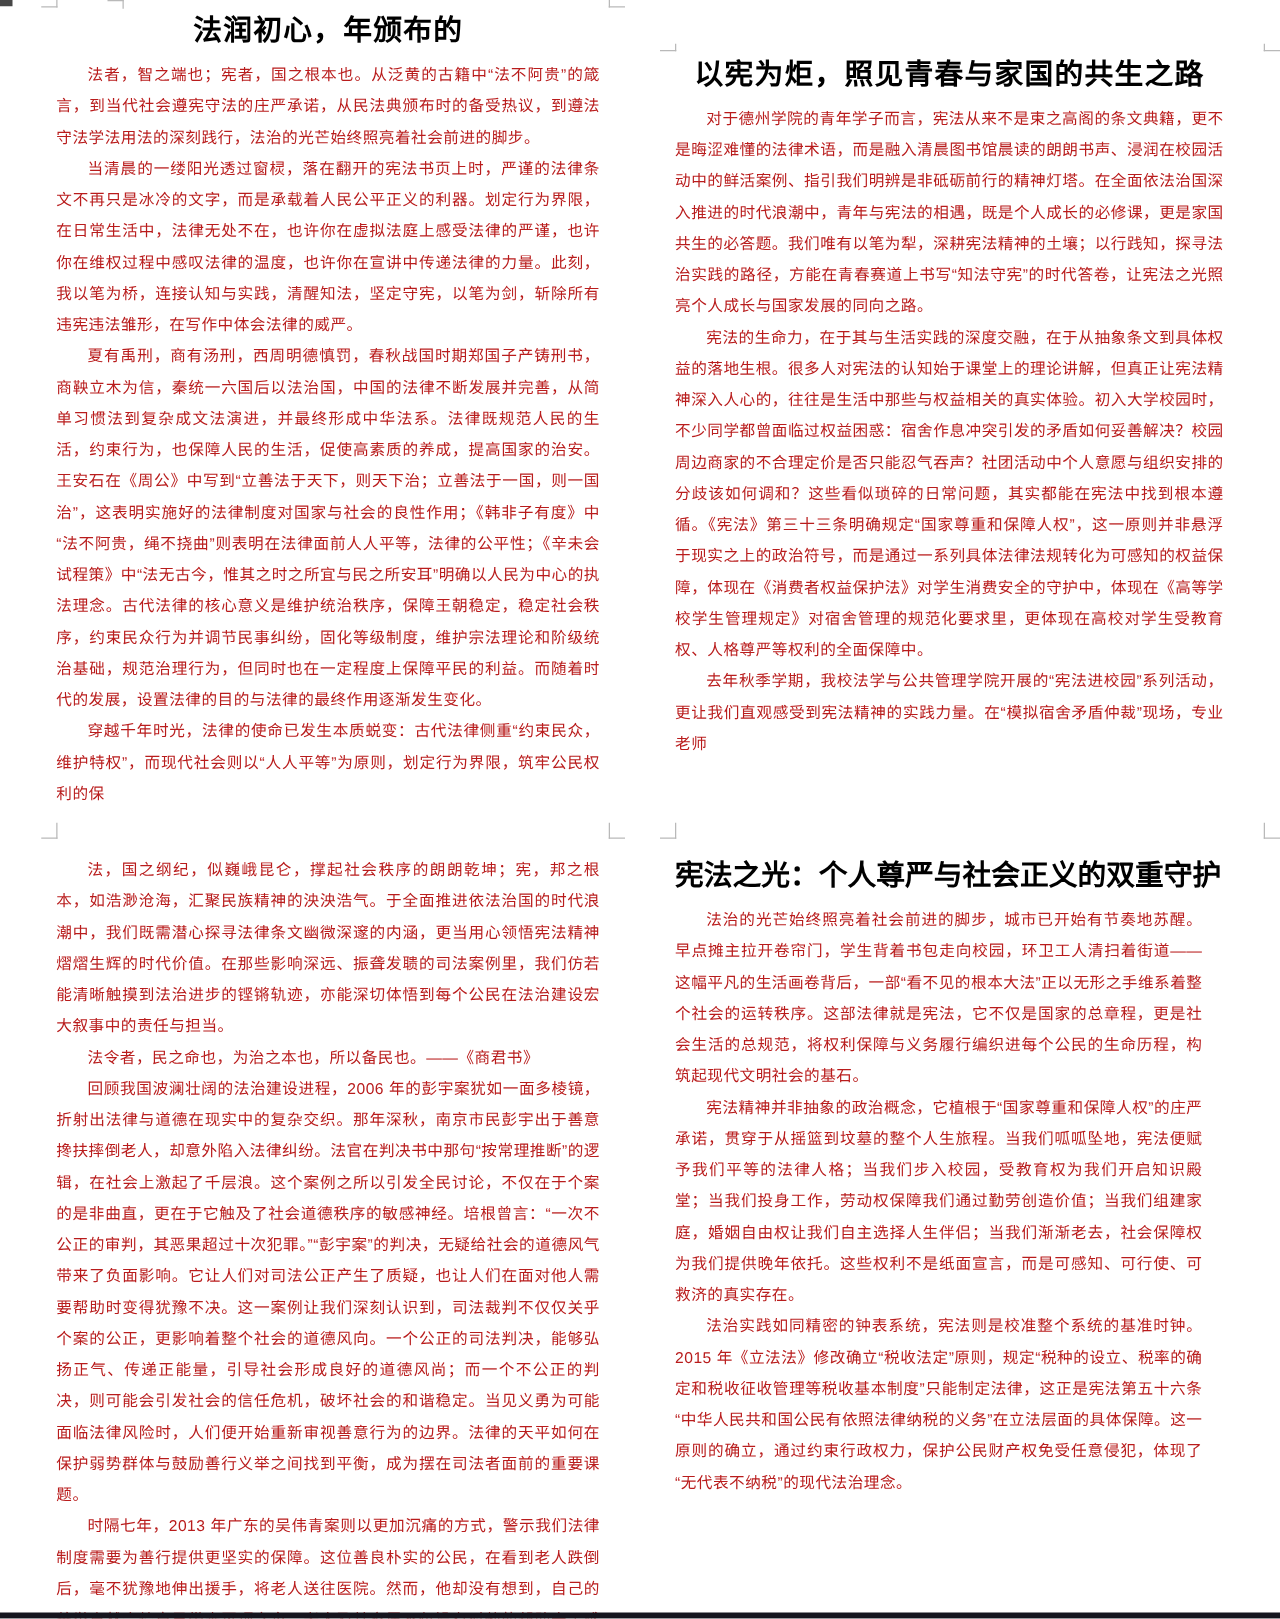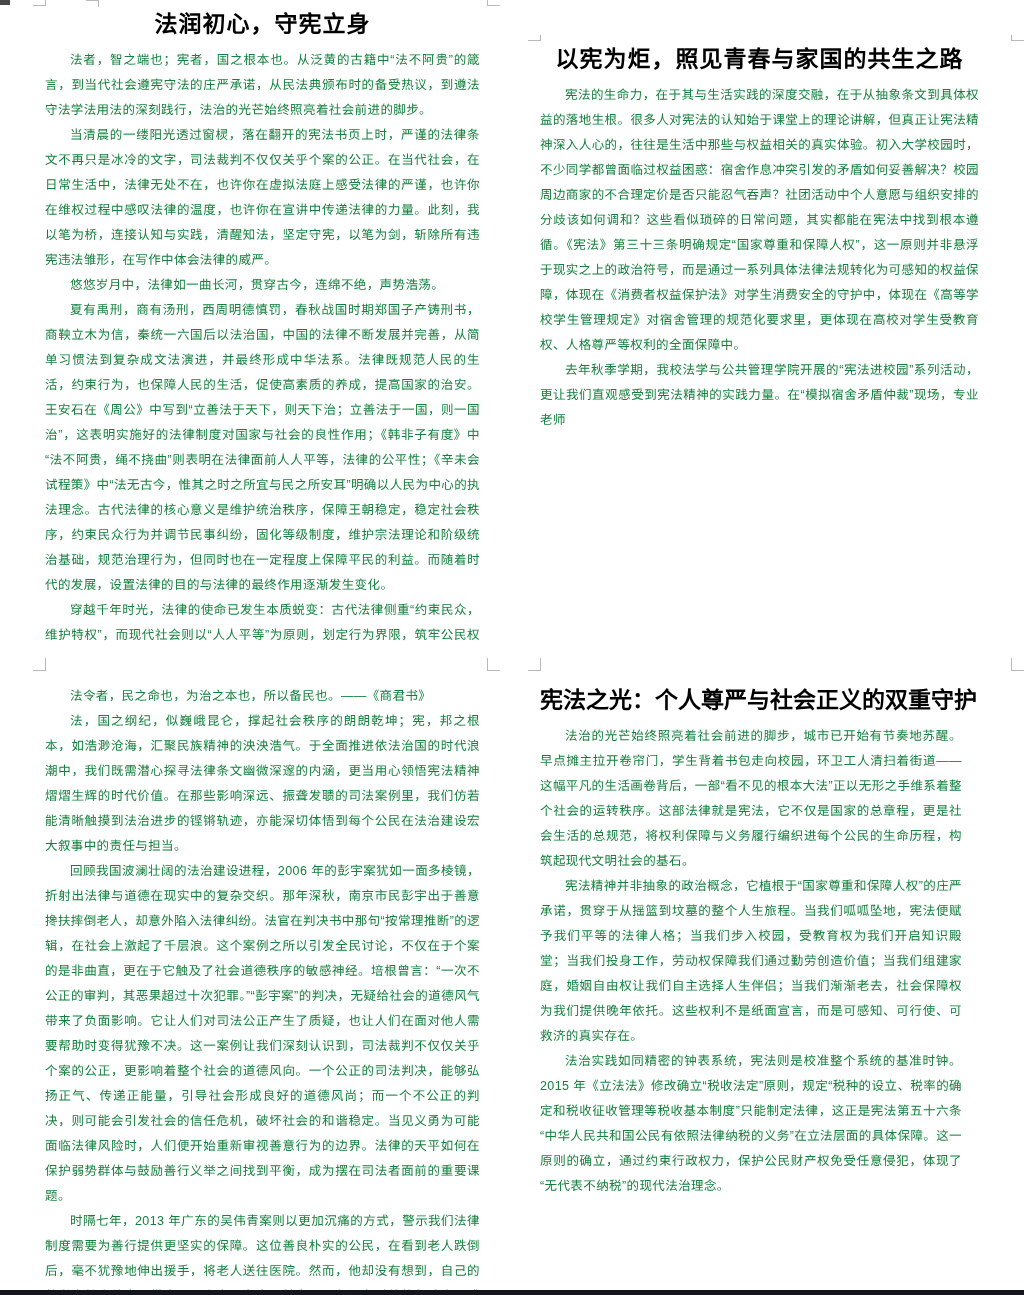--- a/index.html
+++ b/index.html
@@ -39,21 +39,21 @@
     letter-spacing: 1px;
     white-space: nowrap;
   }
   .page-br .essay-title { letter-spacing: 0; }
   .essay-body { }
   .para {
     margin: 0;
     text-indent: 2em;
     font-size: 12.5px;
     line-height: 25px;
-    color: #15803d;
+    color: #b91c1c;
     text-align: justify;
     text-justify: inter-ideograph;
     letter-spacing: 0.4px;
   }
   
   .mark {
     position: absolute;
     width: 12px;
     height: 12px;
     border: 0 solid #b9b9b9;
@@ -91,47 +91,47 @@
 </head>
 <body>
 
 <div class="stage">
 
   <div class="grid">
 
     <div class="page page-tl row1 pg-left">
       <span class="mark mark-ul m-left"></span>
       <span class="mark mark-ur m-right"></span>
-      <h1 class="essay-title">法润初心，守宪立身</h1>
+      <h1 class="essay-title">法润初心，年颁布的</h1>
       <div class="essay-body">
           <p class="para">法者，智之端也；宪者，国之根本也。从泛黄的古籍中“法不阿贵”的箴言，到当代社会遵宪守法的庄严承诺，从民法典颁布时的备受热议，到遵法守法学法用法的深刻践行，法治的光芒始终照亮着社会前进的脚步。</p>
-          <p class="para">当清晨的一缕阳光透过窗棂，落在翻开的宪法书页上时，严谨的法律条文不再只是冰冷的文字，司法裁判不仅仅关乎个案的公正。在当代社会，在日常生活中，法律无处不在，也许你在虚拟法庭上感受法律的严谨，也许你在维权过程中感叹法律的温度，也许你在宣讲中传递法律的力量。此刻，我以笔为桥，连接认知与实践，清醒知法，坚定守宪，以笔为剑，斩除所有违宪违法雏形，在写作中体会法律的威严。</p>
-          <p class="para">悠悠岁月中，法律如一曲长河，贯穿古今，连绵不绝，声势浩荡。</p>
+          <p class="para">当清晨的一缕阳光透过窗棂，落在翻开的宪法书页上时，严谨的法律条文不再只是冰冷的文字，而是承载着人民公平正义的利器。划定行为界限，在日常生活中，法律无处不在，也许你在虚拟法庭上感受法律的严谨，也许你在维权过程中感叹法律的温度，也许你在宣讲中传递法律的力量。此刻，我以笔为桥，连接认知与实践，清醒知法，坚定守宪，以笔为剑，斩除所有违宪违法雏形，在写作中体会法律的威严。</p>
           <p class="para">夏有禹刑，商有汤刑，西周明德慎罚，春秋战国时期郑国子产铸刑书，商鞅立木为信，秦统一六国后以法治国，中国的法律不断发展并完善，从简单习惯法到复杂成文法演进，并最终形成中华法系。法律既规范人民的生活，约束行为，也保障人民的生活，促使高素质的养成，提高国家的治安。王安石在《周公》中写到“立善法于天下，则天下治；立善法于一国，则一国治”，这表明实施好的法律制度对国家与社会的良性作用；《韩非子有度》中“法不阿贵，绳不挠曲”则表明在法律面前人人平等，法律的公平性；《辛未会试程策》中“法无古今，惟其之时之所宜与民之所安耳”明确以人民为中心的执法理念。古代法律的核心意义是维护统治秩序，保障王朝稳定，稳定社会秩序，约束民众行为并调节民事纠纷，固化等级制度，维护宗法理论和阶级统治基础，规范治理行为，但同时也在一定程度上保障平民的利益。而随着时代的发展，设置法律的目的与法律的最终作用逐渐发生变化。</p>
           <p class="para">穿越千年时光，法律的使命已发生本质蜕变：古代法律侧重“约束民众，维护特权”，而现代社会则以“人人平等”为原则，划定行为界限，筑牢公民权利的保</p>
         </div>
 
     </div>
 
     <div class="page page-tr row1 pg-right">
       <span class="mark mark-ul m-left"></span>
       <span class="mark mark-ur m-right"></span>
       <h1 class="essay-title">以宪为炬，照见青春与家国的共生之路</h1>
       <div class="essay-body">
+          <p class="para">对于德州学院的青年学子而言，宪法从来不是束之高阁的条文典籍，更不是晦涩难懂的法律术语，而是融入清晨图书馆晨读的朗朗书声、浸润在校园活动中的鲜活案例、指引我们明辨是非砥砺前行的精神灯塔。在全面依法治国深入推进的时代浪潮中，青年与宪法的相遇，既是个人成长的必修课，更是家国共生的必答题。我们唯有以笔为犁，深耕宪法精神的土壤；以行践知，探寻法治实践的路径，方能在青春赛道上书写“知法守宪”的时代答卷，让宪法之光照亮个人成长与国家发展的同向之路。</p>
           <p class="para">宪法的生命力，在于其与生活实践的深度交融，在于从抽象条文到具体权益的落地生根。很多人对宪法的认知始于课堂上的理论讲解，但真正让宪法精神深入人心的，往往是生活中那些与权益相关的真实体验。初入大学校园时，不少同学都曾面临过权益困惑：宿舍作息冲突引发的矛盾如何妥善解决？校园周边商家的不合理定价是否只能忍气吞声？社团活动中个人意愿与组织安排的分歧该如何调和？这些看似琐碎的日常问题，其实都能在宪法中找到根本遵循。《宪法》第三十三条明确规定“国家尊重和保障人权”，这一原则并非悬浮于现实之上的政治符号，而是通过一系列具体法律法规转化为可感知的权益保障，体现在《消费者权益保护法》对学生消费安全的守护中，体现在《高等学校学生管理规定》对宿舍管理的规范化要求里，更体现在高校对学生受教育权、人格尊严等权利的全面保障中。</p>
           <p class="para">去年秋季学期，我校法学与公共管理学院开展的“宪法进校园”系列活动，更让我们直观感受到宪法精神的实践力量。在“模拟宿舍矛盾仲裁”现场，专业老师</p>
         </div>
     </div>
 
     <div class="page page-bl row2 pg-left">
       <span class="mark mark-ul m-left"></span>
       <span class="mark mark-ur m-right"></span>
       <div class="essay-body">
+          <p class="para">法，国之纲纪，似巍峨昆仑，撑起社会秩序的朗朗乾坤；宪，邦之根本，如浩渺沧海，汇聚民族精神的泱泱浩气。于全面推进依法治国的时代浪潮中，我们既需潜心探寻法律条文幽微深邃的内涵，更当用心领悟宪法精神熠熠生辉的时代价值。在那些影响深远、振聋发聩的司法案例里，我们仿若能清晰触摸到法治进步的铿锵轨迹，亦能深切体悟到每个公民在法治建设宏大叙事中的责任与担当。</p>
           <p class="para">法令者，民之命也，为治之本也，所以备民也。——《商君书》</p>
-          <p class="para">法，国之纲纪，似巍峨昆仑，撑起社会秩序的朗朗乾坤；宪，邦之根本，如浩渺沧海，汇聚民族精神的泱泱浩气。于全面推进依法治国的时代浪潮中，我们既需潜心探寻法律条文幽微深邃的内涵，更当用心领悟宪法精神熠熠生辉的时代价值。在那些影响深远、振聋发聩的司法案例里，我们仿若能清晰触摸到法治进步的铿锵轨迹，亦能深切体悟到每个公民在法治建设宏大叙事中的责任与担当。</p>
           <p class="para">回顾我国波澜壮阔的法治建设进程，2006 年的彭宇案犹如一面多棱镜，折射出法律与道德在现实中的复杂交织。那年深秋，南京市民彭宇出于善意搀扶摔倒老人，却意外陷入法律纠纷。法官在判决书中那句“按常理推断”的逻辑，在社会上激起了千层浪。这个案例之所以引发全民讨论，不仅在于个案的是非曲直，更在于它触及了社会道德秩序的敏感神经。培根曾言：“一次不公正的审判，其恶果超过十次犯罪。”“彭宇案”的判决，无疑给社会的道德风气带来了负面影响。它让人们对司法公正产生了质疑，也让人们在面对他人需要帮助时变得犹豫不决。这一案例让我们深刻认识到，司法裁判不仅仅关乎个案的公正，更影响着整个社会的道德风向。一个公正的司法判决，能够弘扬正气、传递正能量，引导社会形成良好的道德风尚；而一个不公正的判决，则可能会引发社会的信任危机，破坏社会的和谐稳定。当见义勇为可能面临法律风险时，人们便开始重新审视善意行为的边界。法律的天平如何在保护弱势群体与鼓励善行义举之间找到平衡，成为摆在司法者面前的重要课题。</p>
           <p class="para">时隔七年，2013 年广东的吴伟青案则以更加沉痛的方式，警示我们法律制度需要为善行提供更坚实的保障。这位善良朴实的公民，在看到老人跌倒后，毫不犹豫地伸出援手，将老人送往医院。然而，他却没有想到，自己的善举竟然会给自己带来灭顶之灾。老人及其家属不仅没有对他的帮助表示感激，反而诬陷他是肇事者，要求他承担巨额的赔偿责任。面对这突如其来的指责和压力，吴伟青</p>
         </div>
     </div>
 
     <div class="page page-br row2 pg-right">
       <span class="mark mark-ul m-left"></span>
       <span class="mark mark-ur m-right"></span>
       <h1 class="essay-title">宪法之光：个人尊严与社会正义的双重守护</h1>
       <div class="essay-body">

